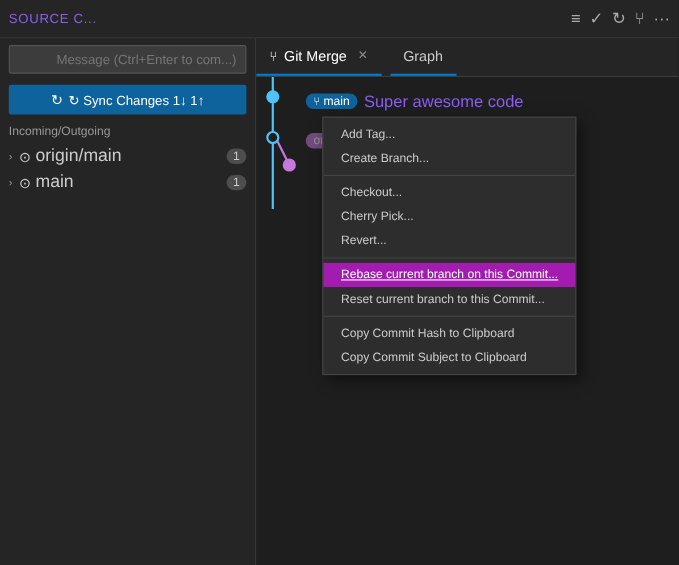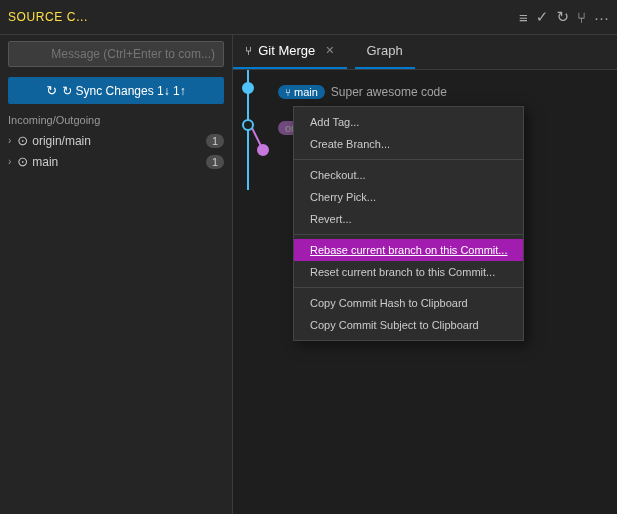--- a/index.html
+++ b/index.html
@@ -20,21 +20,21 @@
       display: flex;
       align-items: center;
       background: #252526;
       height: 35px;
       padding: 0 8px;
       gap: 6px;
       border-bottom: 1px solid #3c3c3c;
     }
     .top-bar-title {
       font-size: 12px;
-      color: #fde047;
+      color: #8b5cf6;
       text-transform: uppercase;
       letter-spacing: 0.05em;
       flex: 1;
     }
     .top-bar-icons {
       display: flex;
       gap: 8px;
       align-items: center;
     }
     .top-bar-icon {
@@ -114,21 +114,21 @@
       font-size: 10px;
       color: #999;
       margin-right: 2px;
     }
     .branch-icon {
       color: #cccccc;
       font-size: 13px;
     }
     .branch-name {
       flex: 1;
-      font-size: 12px;
+      font-size: 16px;
       color: #cccccc;
     }
     .branch-badge {
       background: #4d4d4d;
       color: #cccccc;
       font-size: 11px;
       border-radius: 10px;
       padding: 1px 6px;
       min-width: 18px;
       text-align: center;
@@ -203,22 +203,22 @@
 
     .origin-tag {
       background: #c678dd;
       color: white;
       font-size: 11px;
       padding: 1px 7px;
       border-radius: 10px;
     }
 
     .commit-message {
-      font-size: 12px;
-      color: #a3a3a3;
+      font-size: 15px;
+      color: #8b5cf6;
     }
 
     
     .context-menu {
       position: absolute;
       top: 36px;
       left: 60px;
       background: #2d2d2d;
       border: 1px solid #454545;
       box-shadow: 4px 4px 12px rgba(0,0,0,0.5);

